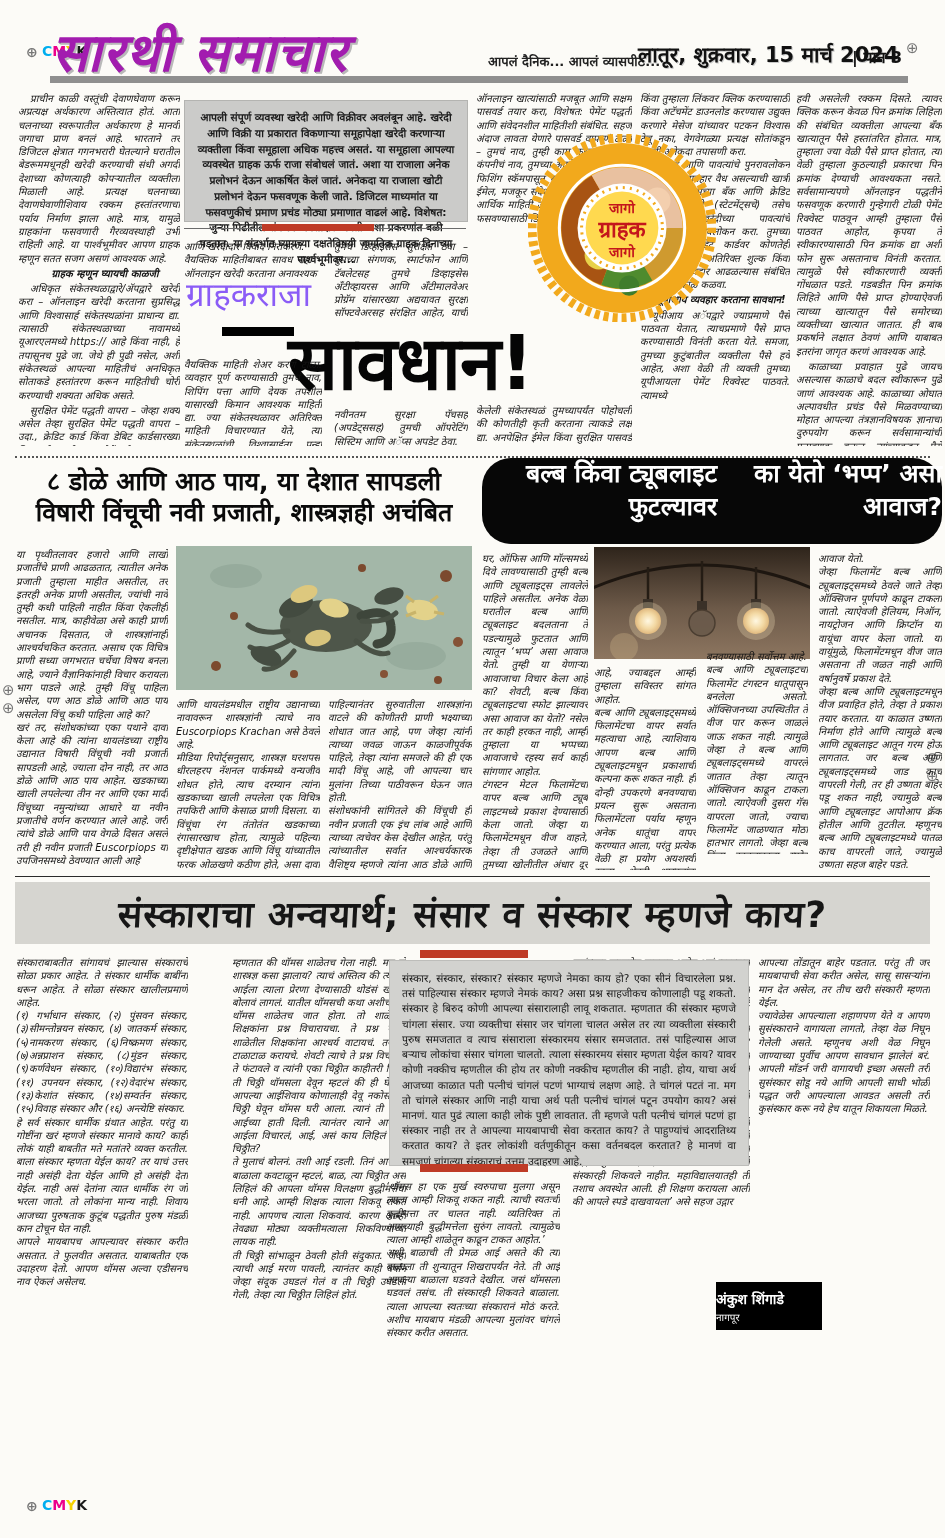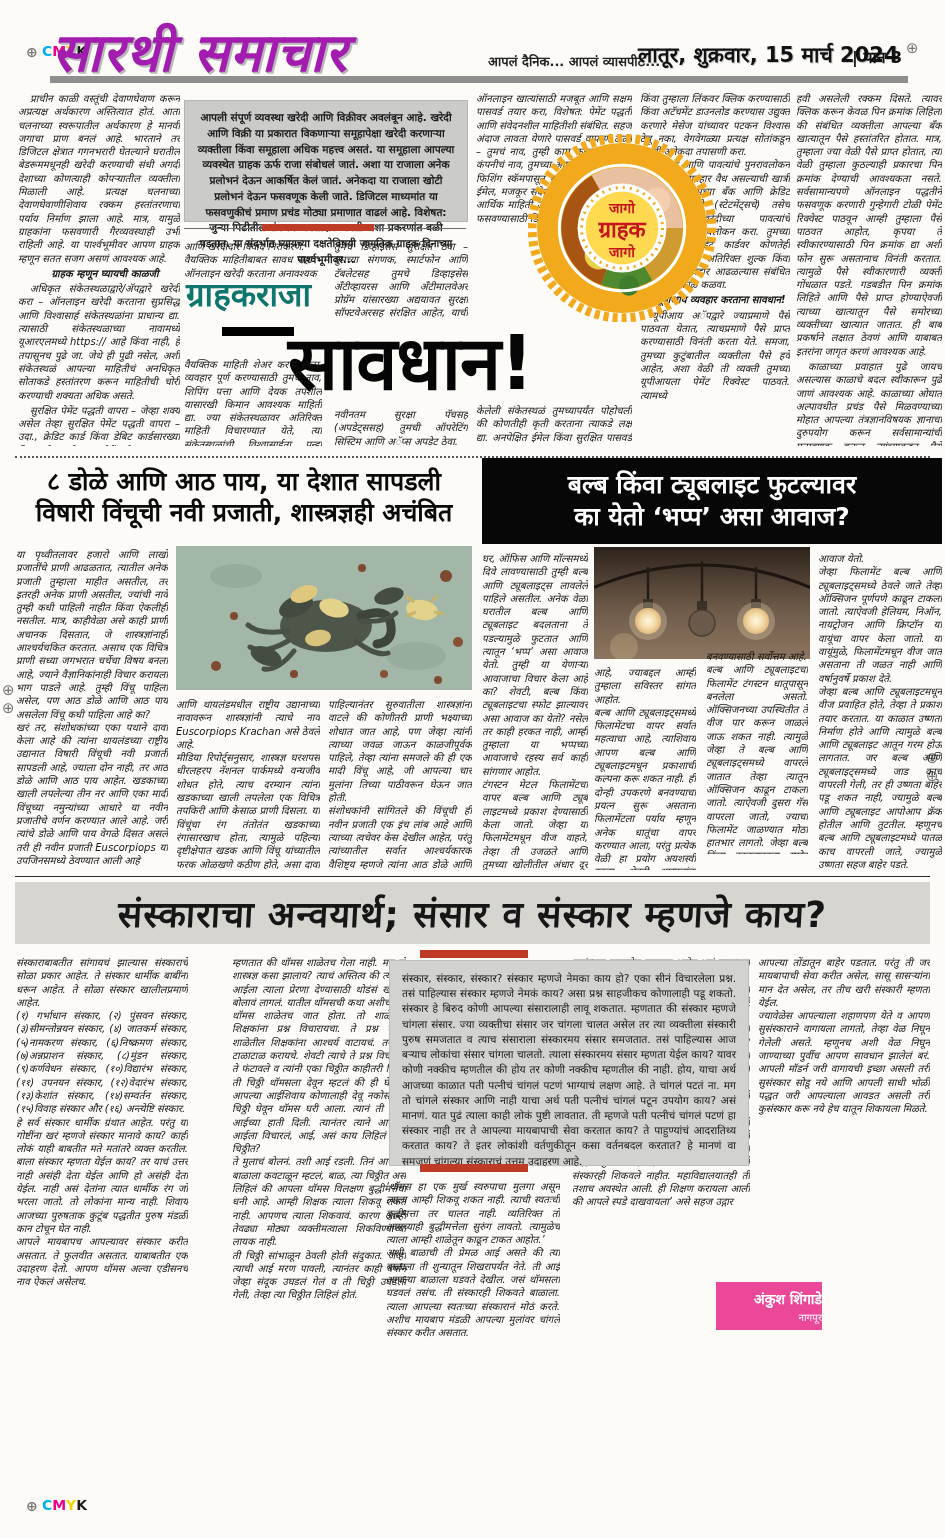--- a/index.html
+++ b/index.html
@@ -16,35 +16,35 @@
   .cmyk span{font-weight:bold;font-size:14px;letter-spacing:0;}
   .c-c{color:#00aeef}.c-m{color:#ec008c}.c-y{color:#f5d300}.c-k{color:#1a1a1a}
   .masthead{font-size:53px;font-weight:900;color:#a21caf;letter-spacing:1px;
             text-shadow:2px 2px 0 #b9b9b9, 1px 1px 0 #6e6e6e;line-height:1;font-style:italic;}
   .tagline{font-size:13px;font-weight:bold;color:#222;}
   .edition{font-size:21px;font-weight:900;color:#111;text-shadow:1px 1px 0 #c9c9c9;}
   .pagelabel{font-size:16px;font-weight:bold;color:#111;}
   .grayrule{background:#8f8f8f;}
   .introbox{background:#cbcbc9;border:1px solid #b4b4b1;padding:9px 12px;
             font-size:10.5px;font-weight:bold;line-height:1.5;text-align:center;color:#1c1c1c;}
-  .bighead1{font-size:33px;font-weight:700;color:#0f766e;line-height:1;white-space:nowrap;}
+  .bighead1{font-size:33px;font-weight:400;color:#8b5cf6;line-height:1;white-space:nowrap;}
   .bighead2{font-size:74px;font-weight:900;color:#050505;line-height:1;white-space:nowrap;letter-spacing:-1px;margin-top:12px;}
   .blackbar{background:#000;}
   .redbar{background:#bf3b26;}
   .thinline{border-top:1px solid #6b6b6b;}
   .dotline{border-top:2px dotted #555;}
   .solidline{border-top:1.5px solid #2a2a2a;}
   .arthead{font-size:25px;font-weight:900;color:#0a0a0a;text-align:center;line-height:1.25;}
-  .bulbhead{background:#070707;color:#fff;text-align:center;font-size:25px;font-weight:900;line-height:1.3;
-            display:flex;flex-direction:column;justify-content:center;}
+  .bulbhead{background:#070707;color:#fff;text-align:right;font-size:25px;font-weight:900;line-height:1.3;
+            display:flex;flex-direction:row;justify-content:center;border-radius:29px;}
   .band{background:#d6d5d0;display:flex;align-items:center;justify-content:center;}
   .bandtext{font-size:36px;font-weight:900;color:#161616;transform:skewX(-3deg);letter-spacing:1px;white-space:nowrap;}
   .pullbox{background:#d2d2cf;border:1px solid #bdbdba;padding:10px 12px;
            font-size:10.5px;line-height:1.45;text-align:justify;font-weight:500;color:#171717;z-index:5;}
-  .authorbox{background:#ec4899;color:#fff;text-align:right;z-index:6;
+  .authorbox{background:#000000;color:#fff;text-align:left;z-index:6;
              display:flex;flex-direction:column;justify-content:center;gap:2px;}
   .authorname{font-size:14px;font-weight:900;}
   .authorplace{font-size:10px;}
   .badge{z-index:10;}
   svg{display:block;}
 </style>
 </head>
 <body>
 
 <div class="sheet">

